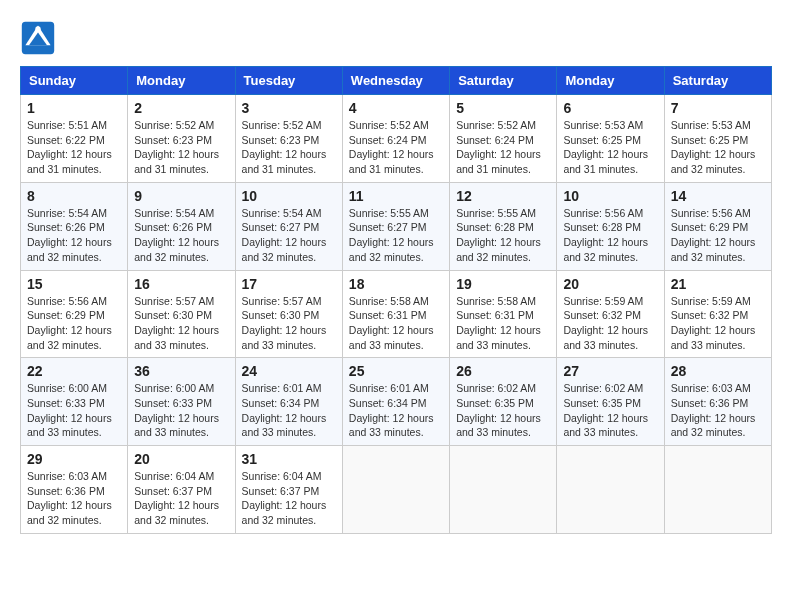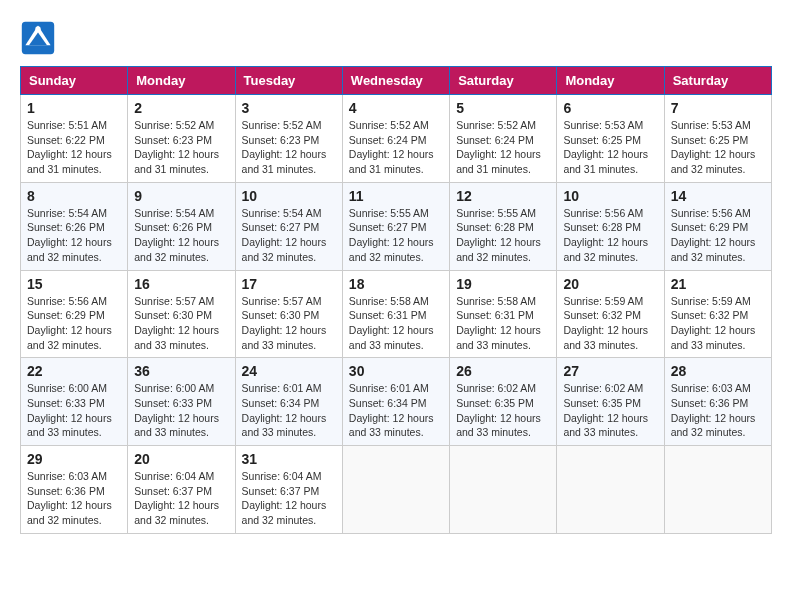--- a/index.html
+++ b/index.html
@@ -45,21 +45,21 @@
     .subtitle {
       font-size: 16px;
       color: #555;
     }
     .calendar {
       width: 100%;
       border-collapse: collapse;
       font-size: 11px;
     }
     .calendar th {
-      background: #be185d;
+      background: #1d4ed8;
       color: #fff;
       text-align: left;
       padding: 6px 8px;
       font-size: 13px;
       font-weight: bold;
       border: 1px solid #1a6fc4;
       margin-top: 19px;
     }
     .calendar td {
       border: 1px solid #ccc;
@@ -220,21 +220,21 @@
         </td>
         <td>
           <span class="day-num">36</span>
 <div class="day-info">Sunrise: 6:00 AM<br>Sunset: 6:33 PM<br>Daylight: 12 hours and 33 minutes.</div>
         </td>
         <td>
           <span class="day-num">24</span>
 <div class="day-info">Sunrise: 6:01 AM<br>Sunset: 6:34 PM<br>Daylight: 12 hours and 33 minutes.</div>
         </td>
         <td>
-          <span class="day-num">30</span>
+          <span class="day-num">25</span>
 <div class="day-info">Sunrise: 6:01 AM<br>Sunset: 6:34 PM<br>Daylight: 12 hours and 33 minutes.</div>
         </td>
         <td>
           <span class="day-num">26</span>
 <div class="day-info">Sunrise: 6:02 AM<br>Sunset: 6:35 PM<br>Daylight: 12 hours and 33 minutes.</div>
         </td>
         <td>
           <span class="day-num">27</span>
 <div class="day-info">Sunrise: 6:02 AM<br>Sunset: 6:35 PM<br>Daylight: 12 hours and 33 minutes.</div>
         </td>

